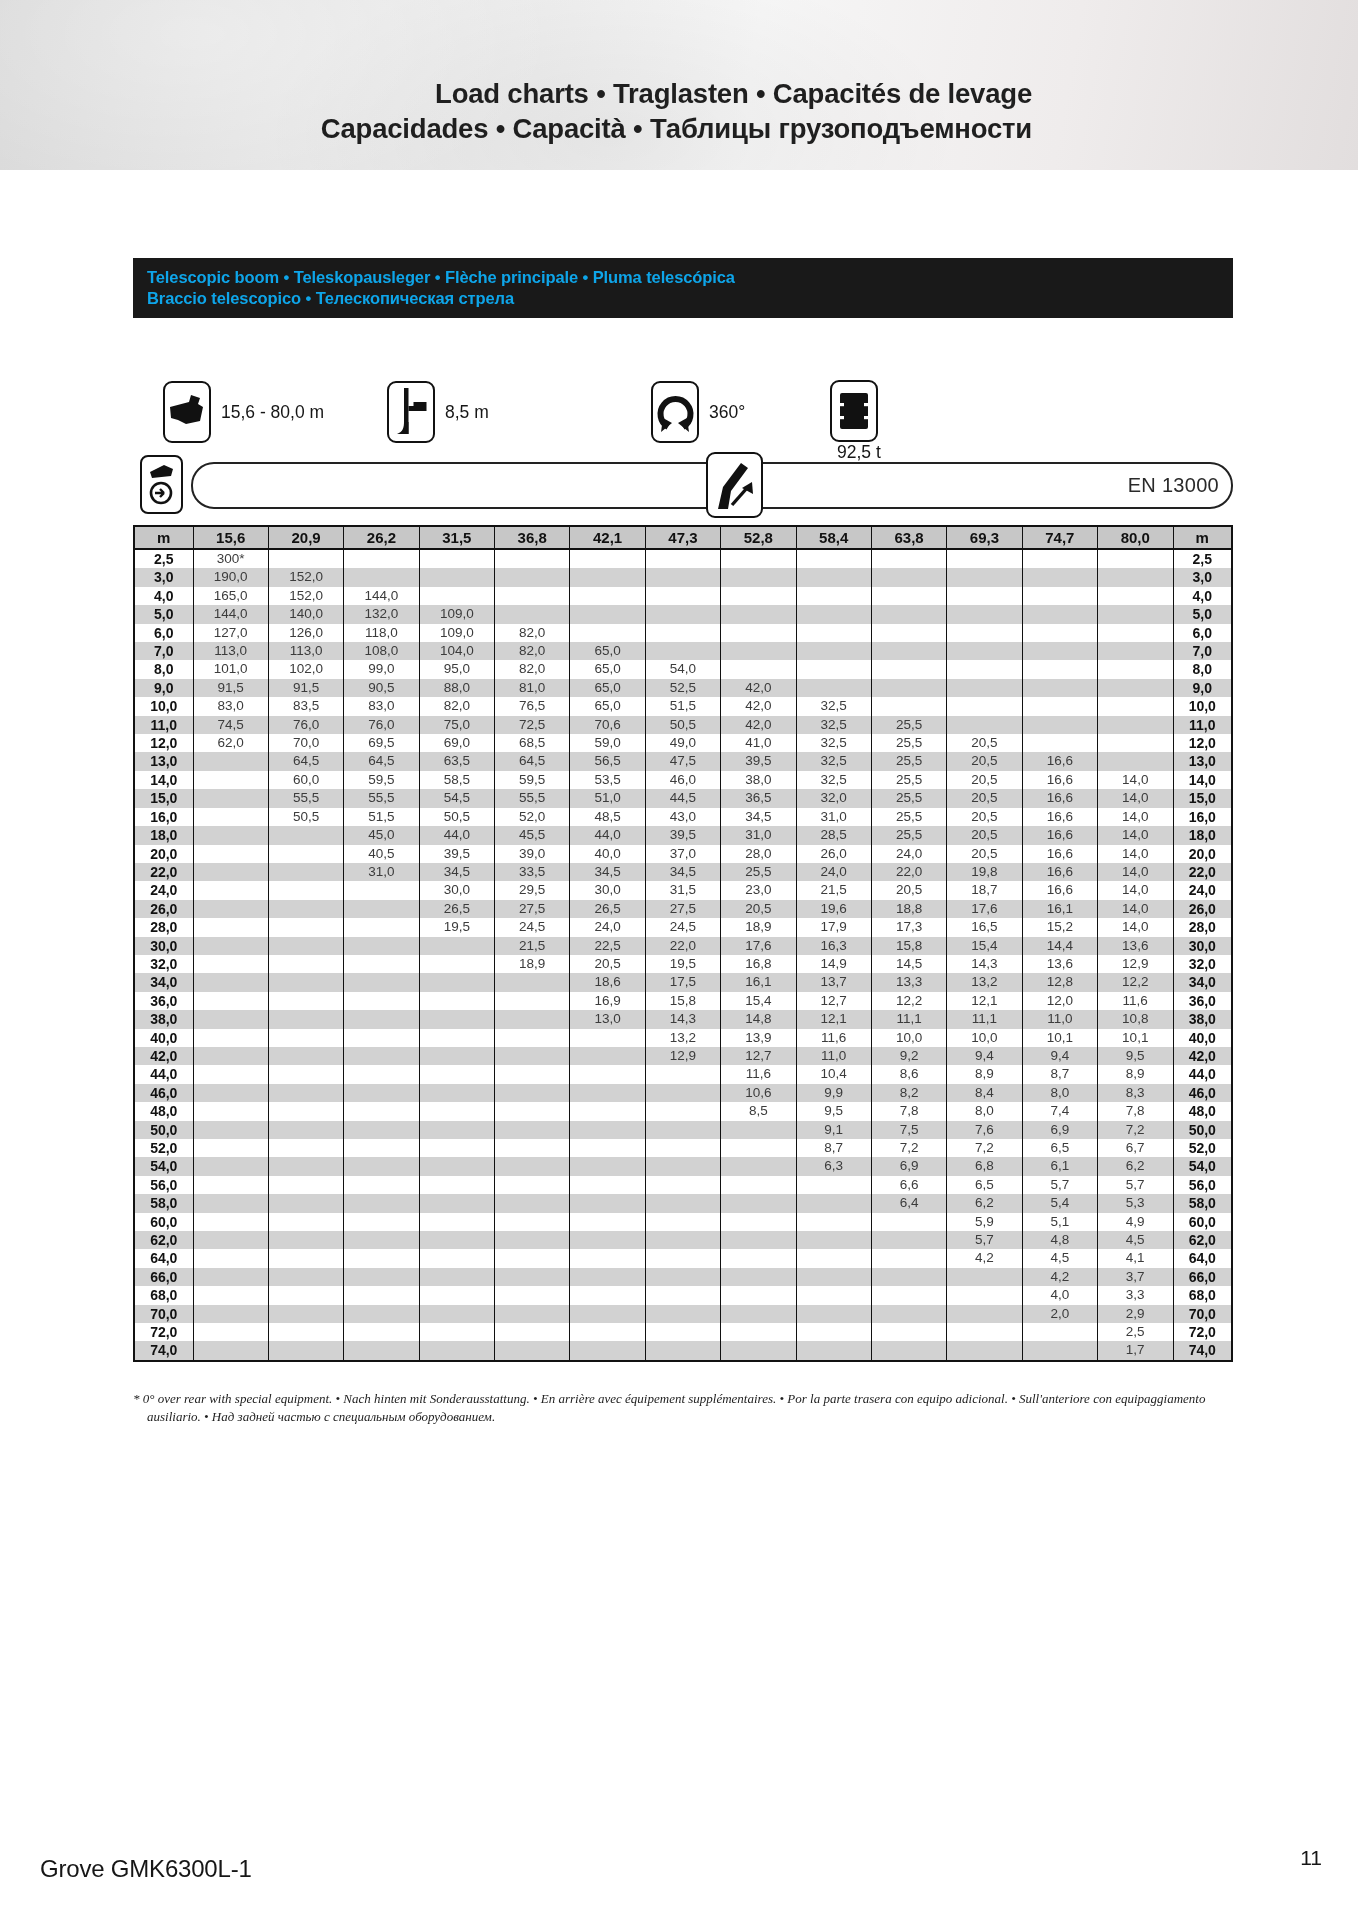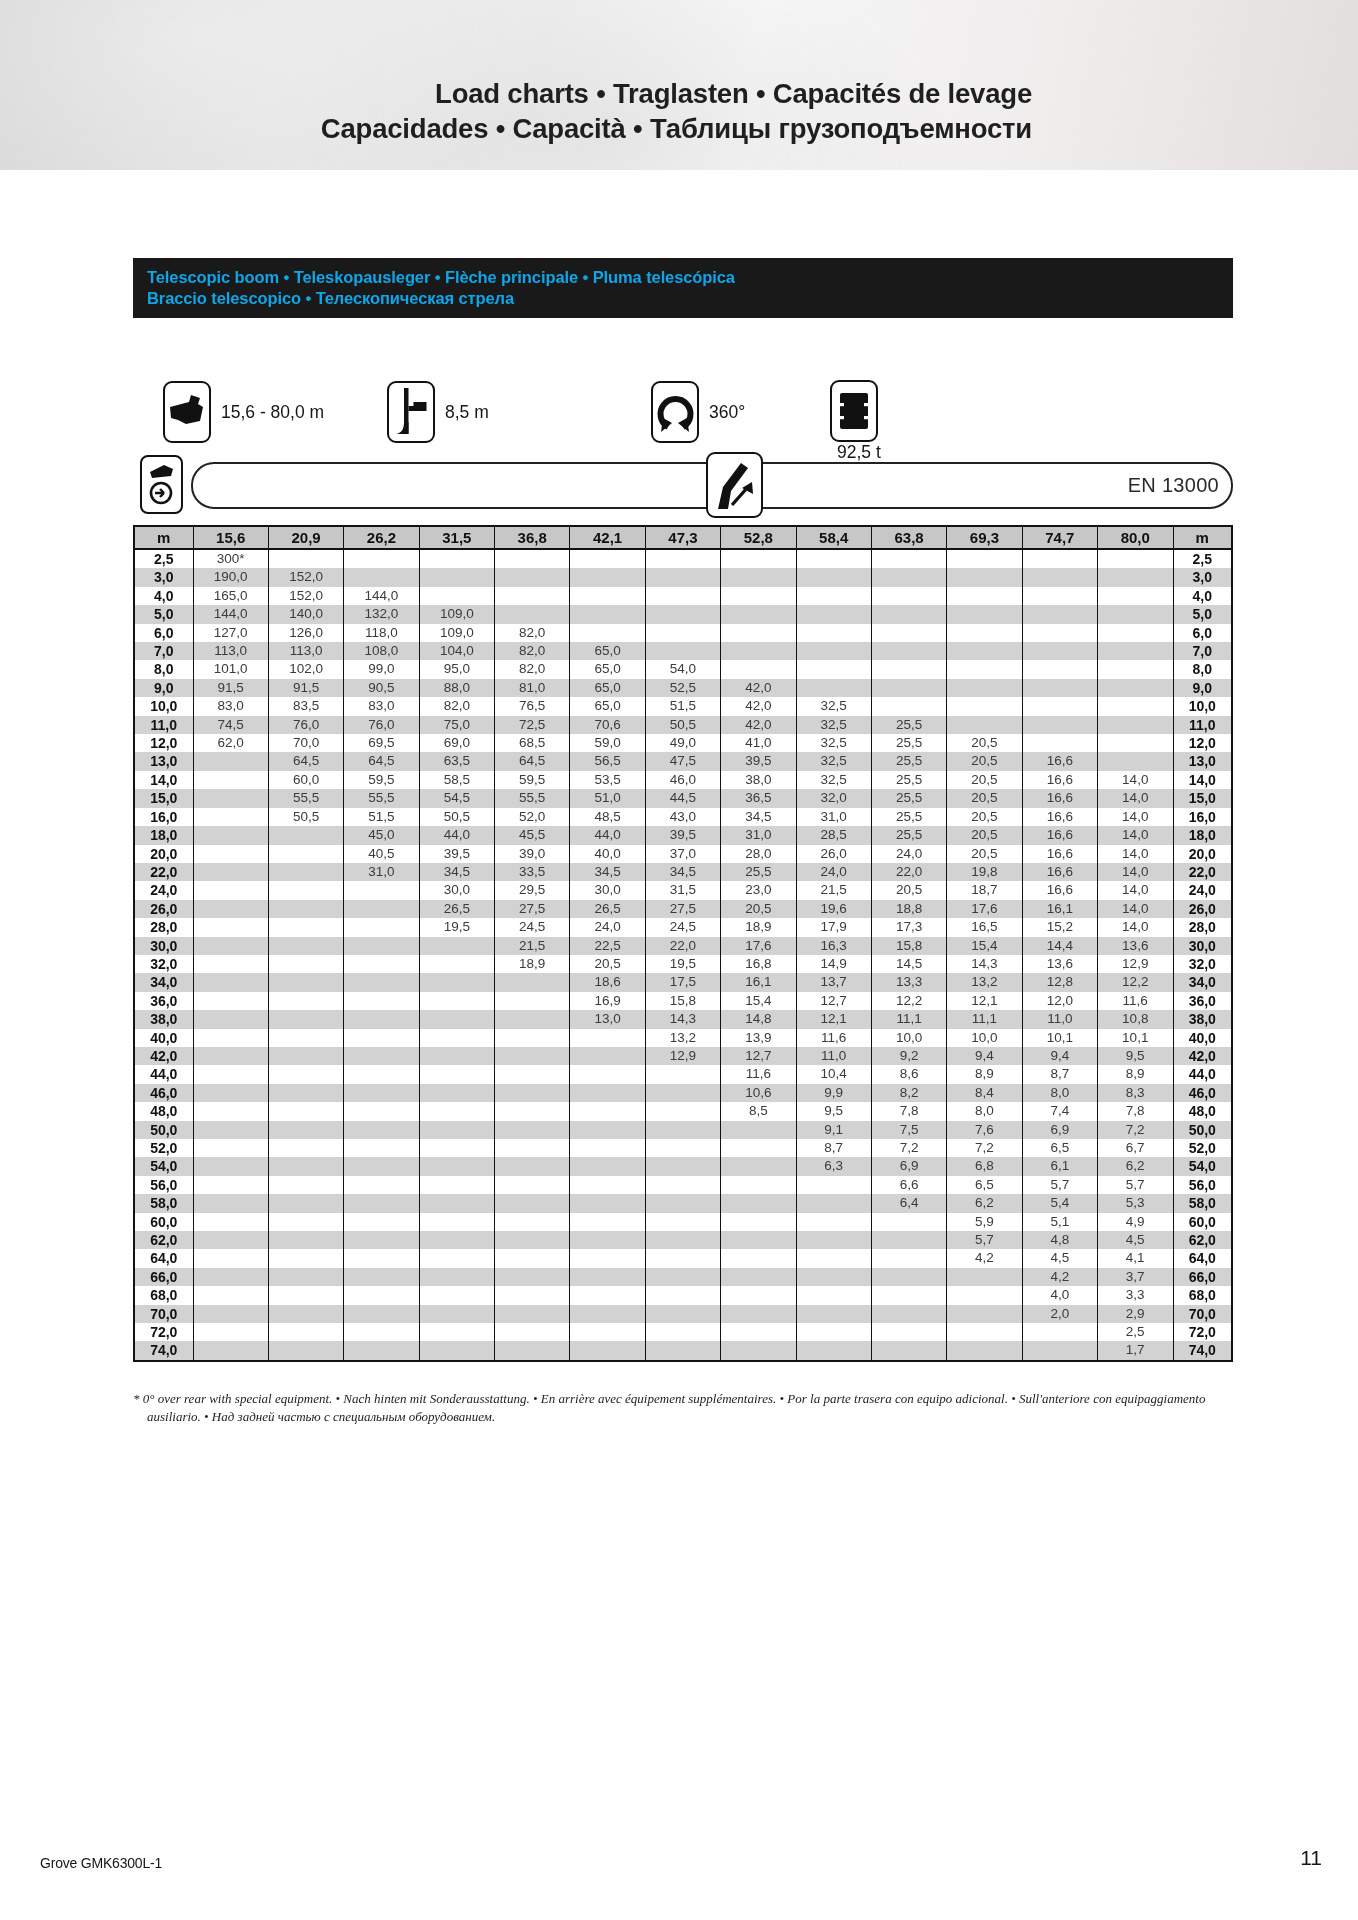--- a/index.html
+++ b/index.html
@@ -73,21 +73,21 @@
 
   
   .footnote {
     position:absolute; left:133px; top:1390px; width:1085px;
     font-family:"Liberation Serif","DejaVu Serif",serif; font-style:italic;
     font-size:13px; line-height:17.5px; color:#222;
   }
   .footnote .fn2 { padding-left:14px; }
 
   
-  .footer-left { position:absolute; left:40px; top:1855px; font-size:14px; color:#161616; letter-spacing:-0.2px; }
+  .footer-left { position:absolute; left:40px; top:1855px; font-size:24px; color:#161616; letter-spacing:-0.2px; }
   .page-num { position:absolute; right:36px; top:1846px; font-size:21px; color:#161616; }
 
   svg .ink { fill:#111; }
   svg .stroke { stroke:#111; fill:none; }
 </style>
 </head>
 <body>
 
 <div class="page">
 

